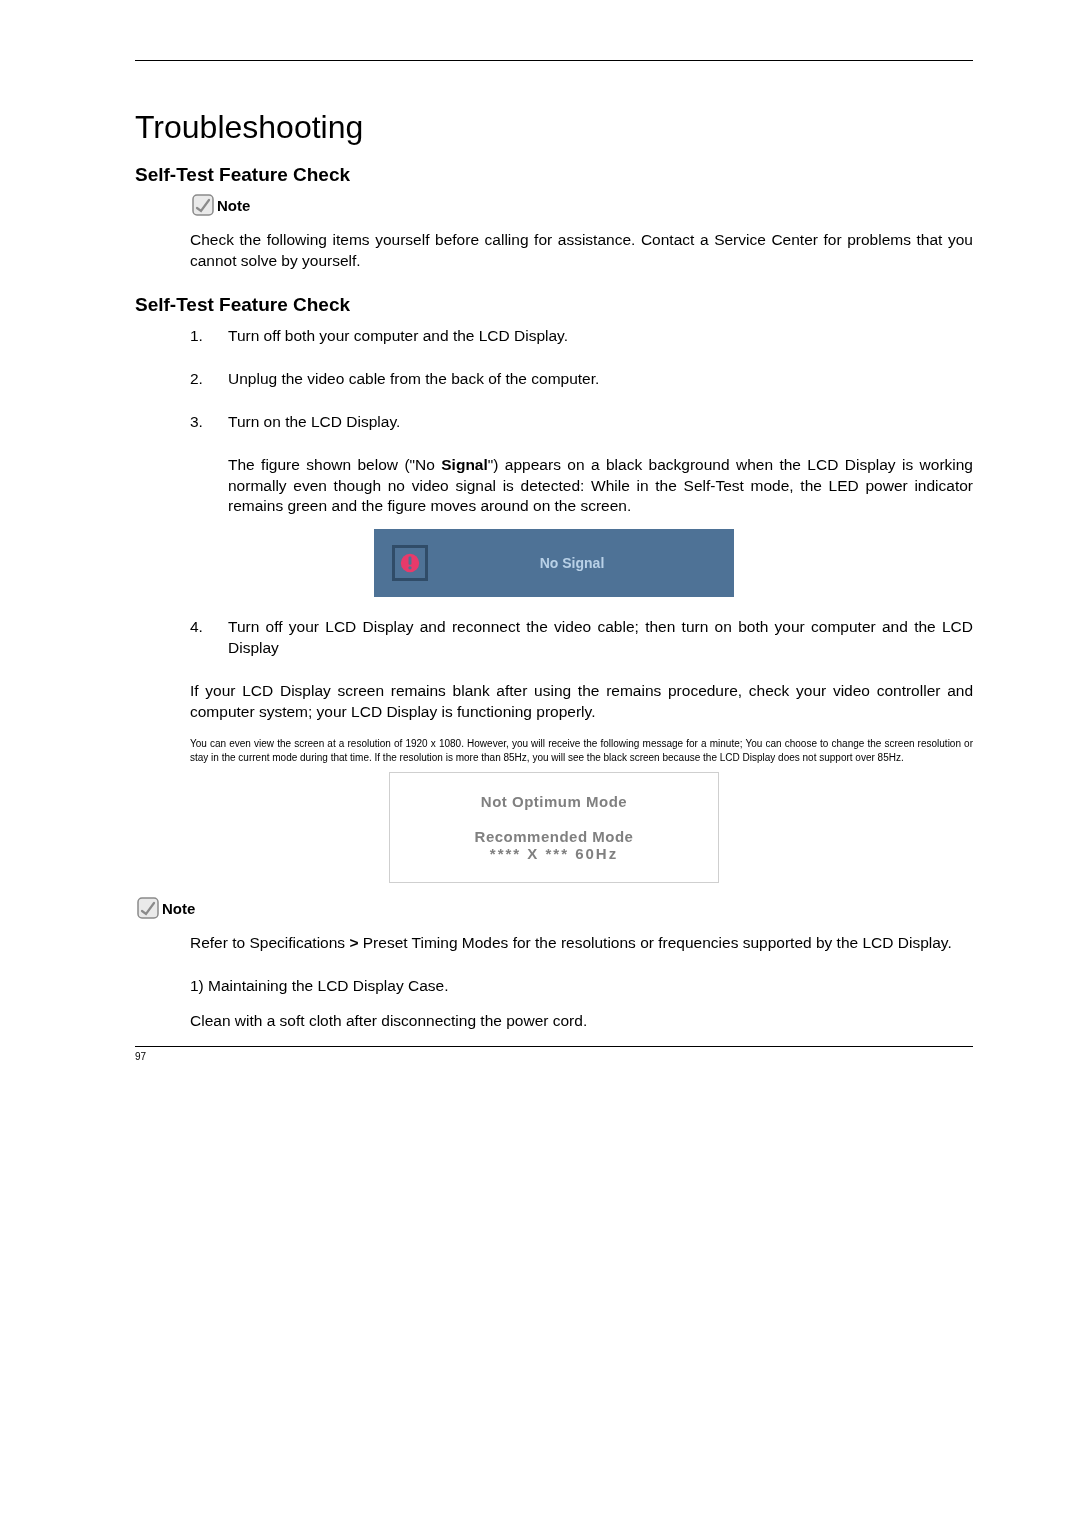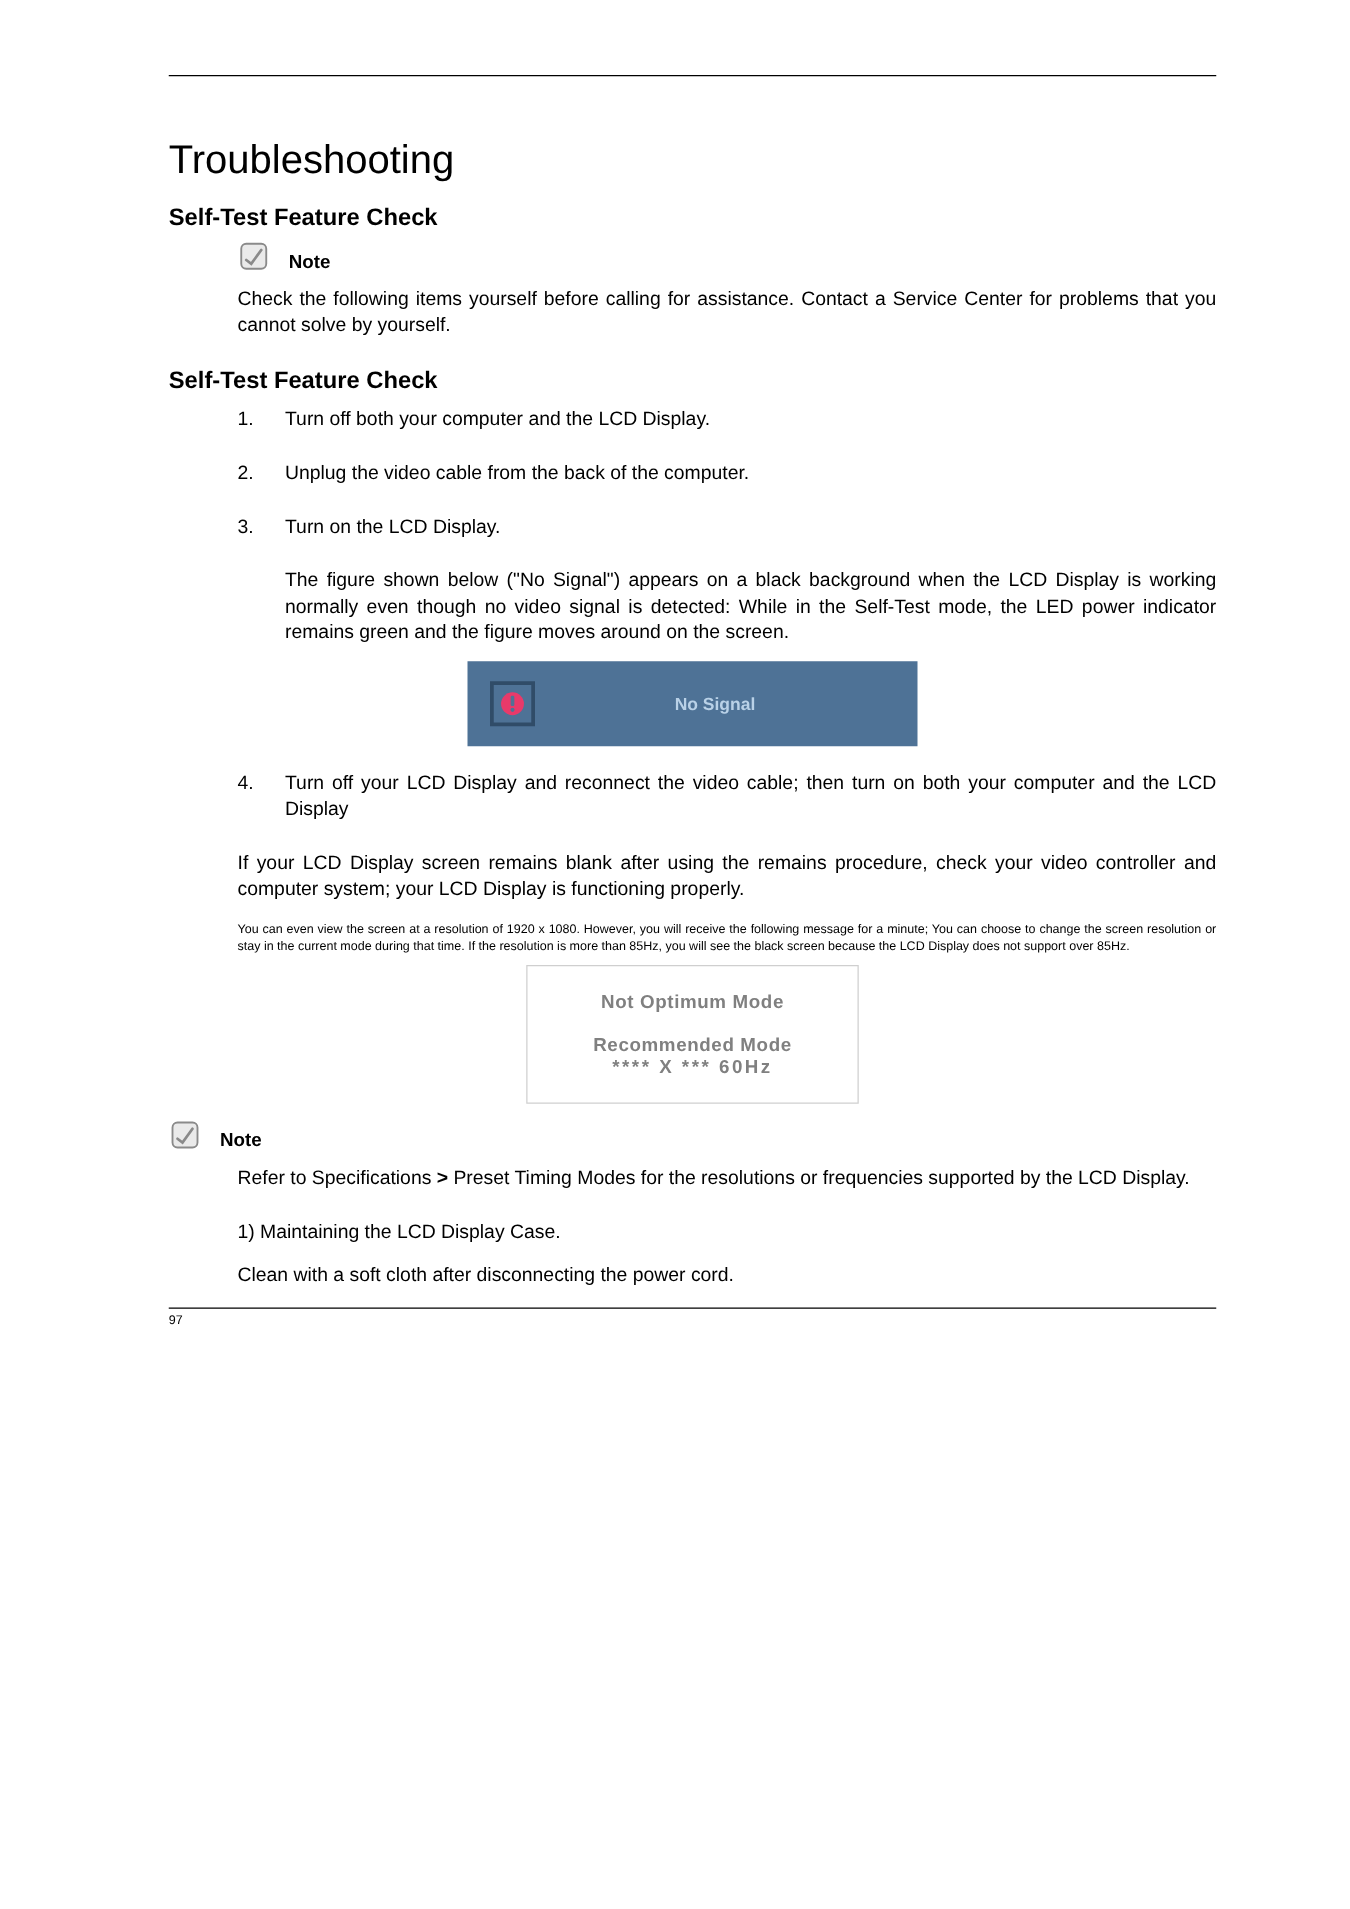--- a/index.html
+++ b/index.html
@@ -33,22 +33,22 @@
       font-weight: bold;
       margin-top: 8px;
       margin-bottom: 6px;
     }
     h2.spaced {
       margin-top: 22px;
     }
     .note-row {
       margin-left: 55px;
       display: flex;
-      align-items: flex-end;
-      gap: 15px;
+      align-items: center;
+      gap: 1px;
       margin-bottom: 12px;
     }
     .note-row.standalone {
       margin-left: 0;
       margin-top: 12px;
     }
     .note-icon {
       width: 26px;
       height: 26px;
       flex: 0 0 26px;
@@ -91,21 +91,21 @@
       flex: 1;
       text-align: justify;
     }
     .subpara {
       margin-left: 93px;
       font-size: 15.5px;
       line-height: 1.35;
       text-align: justify;
       margin-bottom: 12px;
     }
-    .signal-label { font-weight: normal; }
+    .signal-label { font-weight: bold; }
     .no-signal-box {
       width: 360px;
       margin: 0 auto 20px auto;
       background: #4e7296;
       padding: 16px 18px;
       display: flex;
       align-items: center;
     }
     .ns-icon-outer {
       width: 36px;
@@ -122,21 +122,21 @@
     }
     .ns-text {
       flex: 1;
       text-align: center;
       color: #b9d1e7;
       font-size: 14px;
       font-weight: bold;
       font-family: Verdana, Arial, sans-serif;
     }
     .mode-box {
-      width: 266px;
+      width: 330px;
       margin: 8px auto 0 auto;
       border: 1px solid #cfcfcf;
       padding: 20px 16px;
       text-align: center;
       font-family: Verdana, Arial, sans-serif;
       color: #808080;
       font-size: 15px;
       font-weight: bold;
       letter-spacing: 0.5px;
     }

